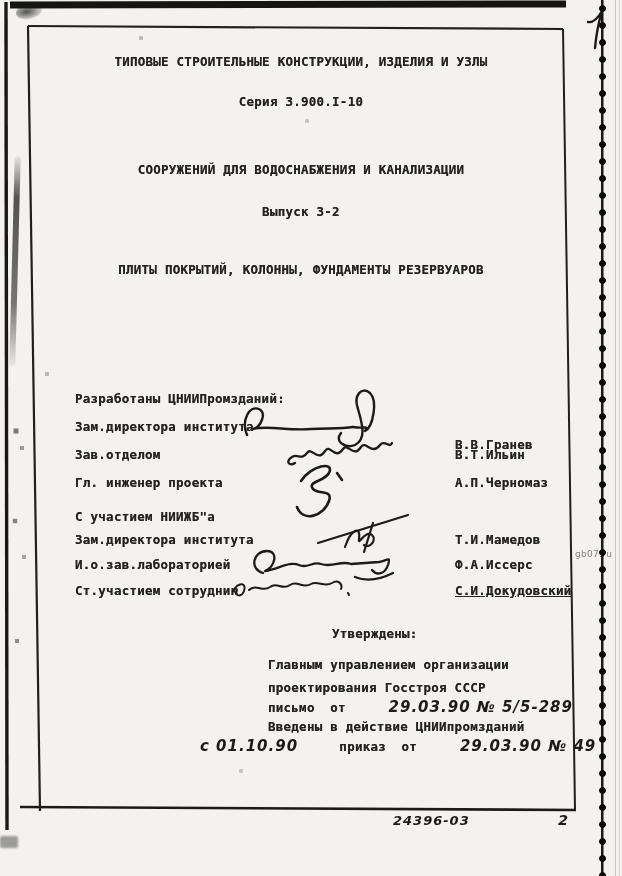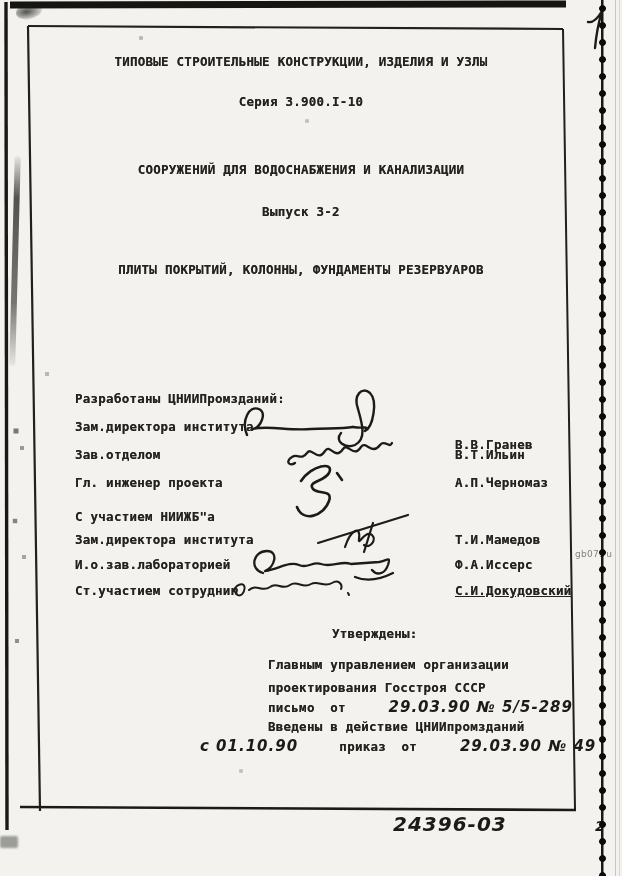--- a/index.html
+++ b/index.html
@@ -184,20 +184,20 @@
 
   <div class="t" style="left:268px;top:719px;">Введены в действие ЦНИИпромзданий</div>
 
   <div class="hand-line" style="left:200px;top:737px;">
     <span class="hand">с 01.10.90 </span>
     <span class="t" style="position:static;">приказ  от </span>
     <span class="hand">29.03.90 № 49</span>
   </div>
 
   <div class="hand-line" style="left:393px;top:812px;">
-    <span class="hand" style="font-size:20px;">24396-03</span>
+    <span class="hand" style="font-size:13px;">24396-03</span>
     <span class="hand" style="font-size:14.5px;">&nbsp;&nbsp;&nbsp;</span>
     <span class="hand" style="font-size:14.5px;">2</span>
   </div>
 
   <div class="watermark">gb07.ru</div>
 
 </div>
 
 </body></html>

